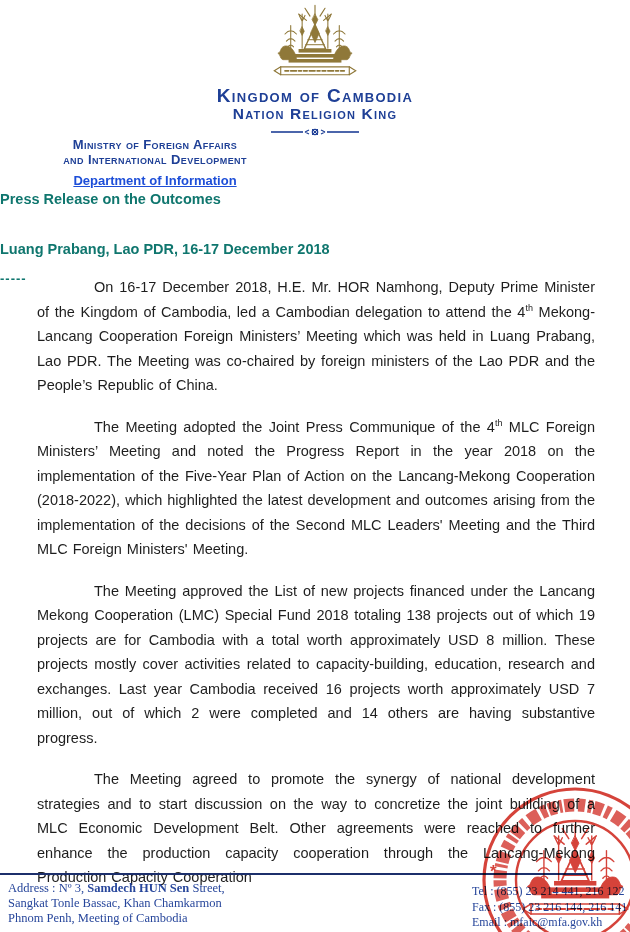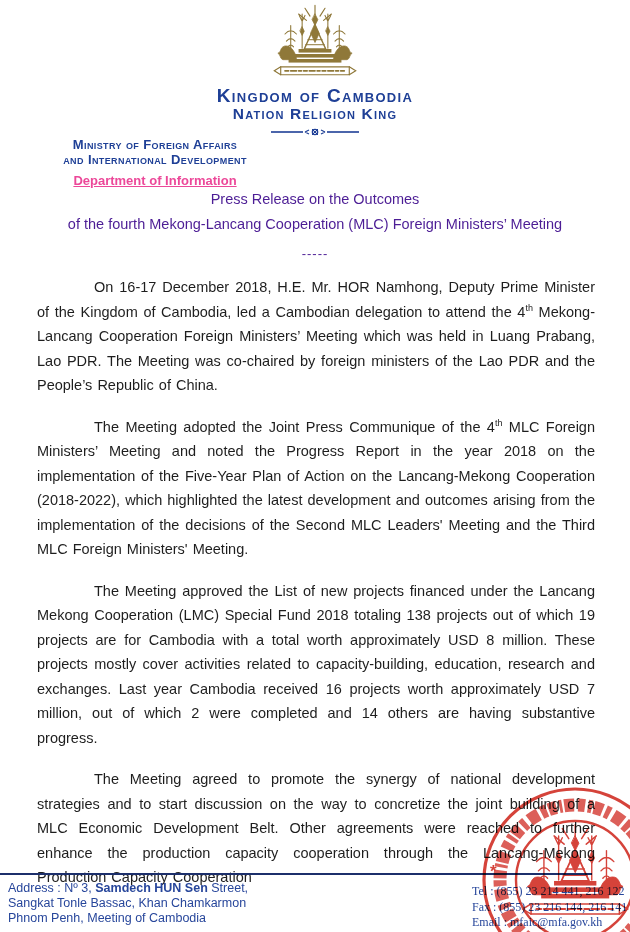--- a/index.html
+++ b/index.html
@@ -29,43 +29,43 @@
     color:var(--header_blue);font-weight:bold;font-variant:small-caps;
     font-size:15.5px;letter-spacing:1.2px;line-height:16px;
   }
   .divider{position:absolute;top:123px;left:50%;transform:translateX(-50%);color:var(--header_blue);}
   .ministry{
     position:absolute;top:137px;left:0;width:250px;text-align:center;
     color:var(--header_blue);font-weight:bold;font-variant:small-caps;
     font-size:13px;letter-spacing:.4px;line-height:15px;margin-left:30px;
   }
   .department{
-    display:inline-block;margin-top:6px;color:#ec4899;font-weight:bold;
+    display:inline-block;margin-top:6px;color:#1d4ed8;font-weight:bold;
     font-variant:normal;letter-spacing:0;
     font-size:13px;text-decoration:underline;
   }
   
   .title{
-    position:absolute;top:187px;left:0;width:100%;text-align:center;
-    color:#4c1d95;font-weight:normal;font-size:14.5px;line-height:25px;
+    position:absolute;top:187px;left:0;width:100%;
+    color:#0f766e;font-weight:bold;font-size:14.5px;line-height:25px;
   }
   .title .sep{display:block;margin-top:4px;letter-spacing:1px;font-size:13px;}
   
   .doc-body{
     position:absolute;top:275px;left:37px;width:558px;
     color:var(--body_text);font-size:14.5px;line-height:24.5px;
     text-align:justify;word-spacing:1px;
   }
   .doc-body p{margin:0 0 17px 0;text-indent:57px;}
   .doc-body sup{font-size:9px;line-height:0;vertical-align:super;}
   
   .footer-rule{position:absolute;top:873px;left:0;width:592px;height:2px;background:var(--rule);}
   .address{
     position:absolute;top:881px;left:8px;
-    color:var(--footer_blue);font-family:Liberation Sans, sans-serif;
+    color:var(--footer_blue);font-family:Liberation Serif, serif;
     font-size:12.5px;line-height:15px;
   }
   .address b{font-weight:bold;}
   .contact{
     position:absolute;top:884px;left:472px;
     color:var(--footer_blue);font-family:"Liberation Serif",serif;
     font-size:12px;line-height:15.5px;white-space:nowrap;
   }
   
   .stamp{
@@ -131,21 +131,22 @@
   </span>
 
   <div class="ministry">
     <span>Ministry of Foreign Affairs</span><br>
     <span>and International Development</span><br>
     <span class="department">Department of Information</span>
   </div>
 
   <div class="title">
     <span>Press Release on the Outcomes</span><br>
-    <span>of the fourth Mekong-Lancang Cooperation (MLC) Foreign Ministers’ Meeting</span><br>
+    <br>
+    <span>Luang Prabang, Lao PDR, 16-17 December 2018</span>
     <span class="sep">-----</span>
   </div>
 
   <div class="doc-body">
       <p><span>On 16-17 December 2018, H.E. Mr. HOR Namhong, Deputy Prime Minister of the Kingdom of Cambodia, led a Cambodian delegation to attend the 4</span><sup>th</sup><span> Mekong-Lancang Cooperation Foreign Ministers’ Meeting which was held in Luang Prabang, Lao PDR. The Meeting was co-chaired by foreign ministers of the Lao PDR and the People’s Republic of China.</span></p>
       <p><span>The Meeting adopted the Joint Press Communique of the 4</span><sup>th</sup><span> MLC Foreign Ministers’ Meeting and noted the Progress Report in the year 2018 on the implementation of the Five-Year Plan of Action on the Lancang-Mekong Cooperation (2018-2022), which highlighted the latest development and outcomes arising from the implementation of the decisions of the Second MLC Leaders' Meeting and the Third MLC Foreign Ministers' Meeting.</span></p>
       <p><span>The Meeting approved the List of new projects financed under the Lancang Mekong Cooperation (LMC) Special Fund 2018 totaling 138 projects out of which 19 projects are for Cambodia with a total worth approximately USD 8 million. These projects mostly cover activities related to capacity-building, education, research and exchanges. Last year Cambodia received 16 projects worth approximately USD 7 million, out of which 2 were completed and 14 others are having substantive progress.</span></p>
       <p><span>The Meeting agreed to promote the synergy of national development strategies and to start discussion on the way to concretize the joint building of a MLC Economic Development Belt. Other agreements were reached to further enhance the production capacity cooperation through the Lancang-Mekong Production Capacity Cooperation</span></p>
     </div>
 

